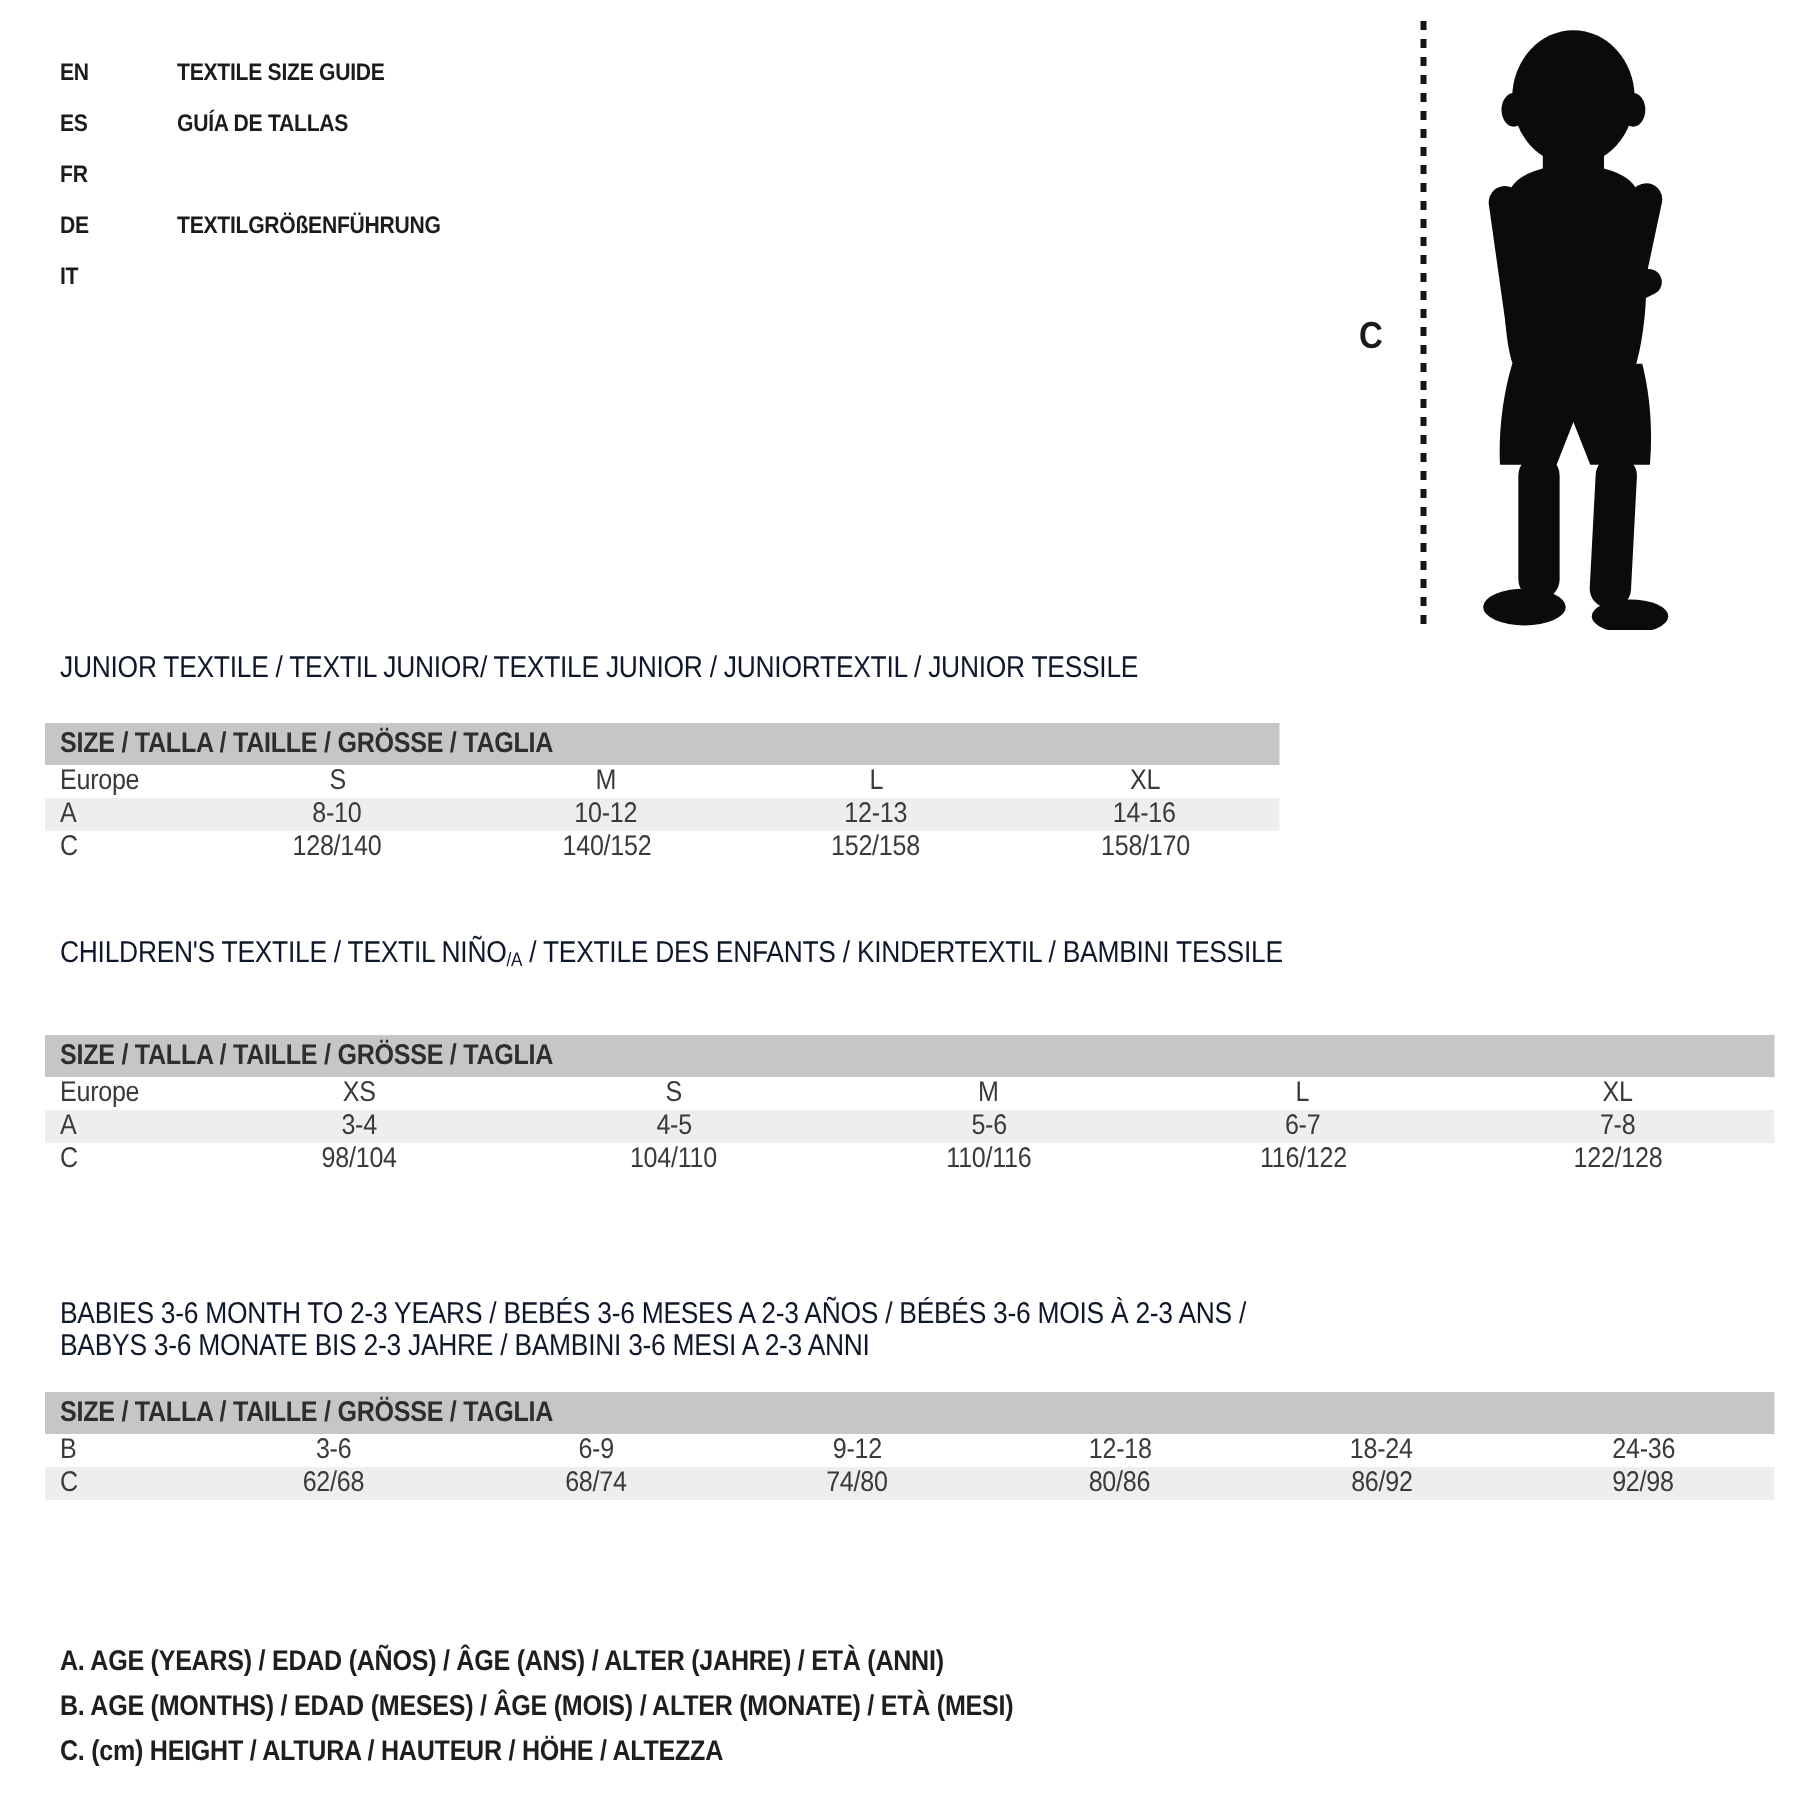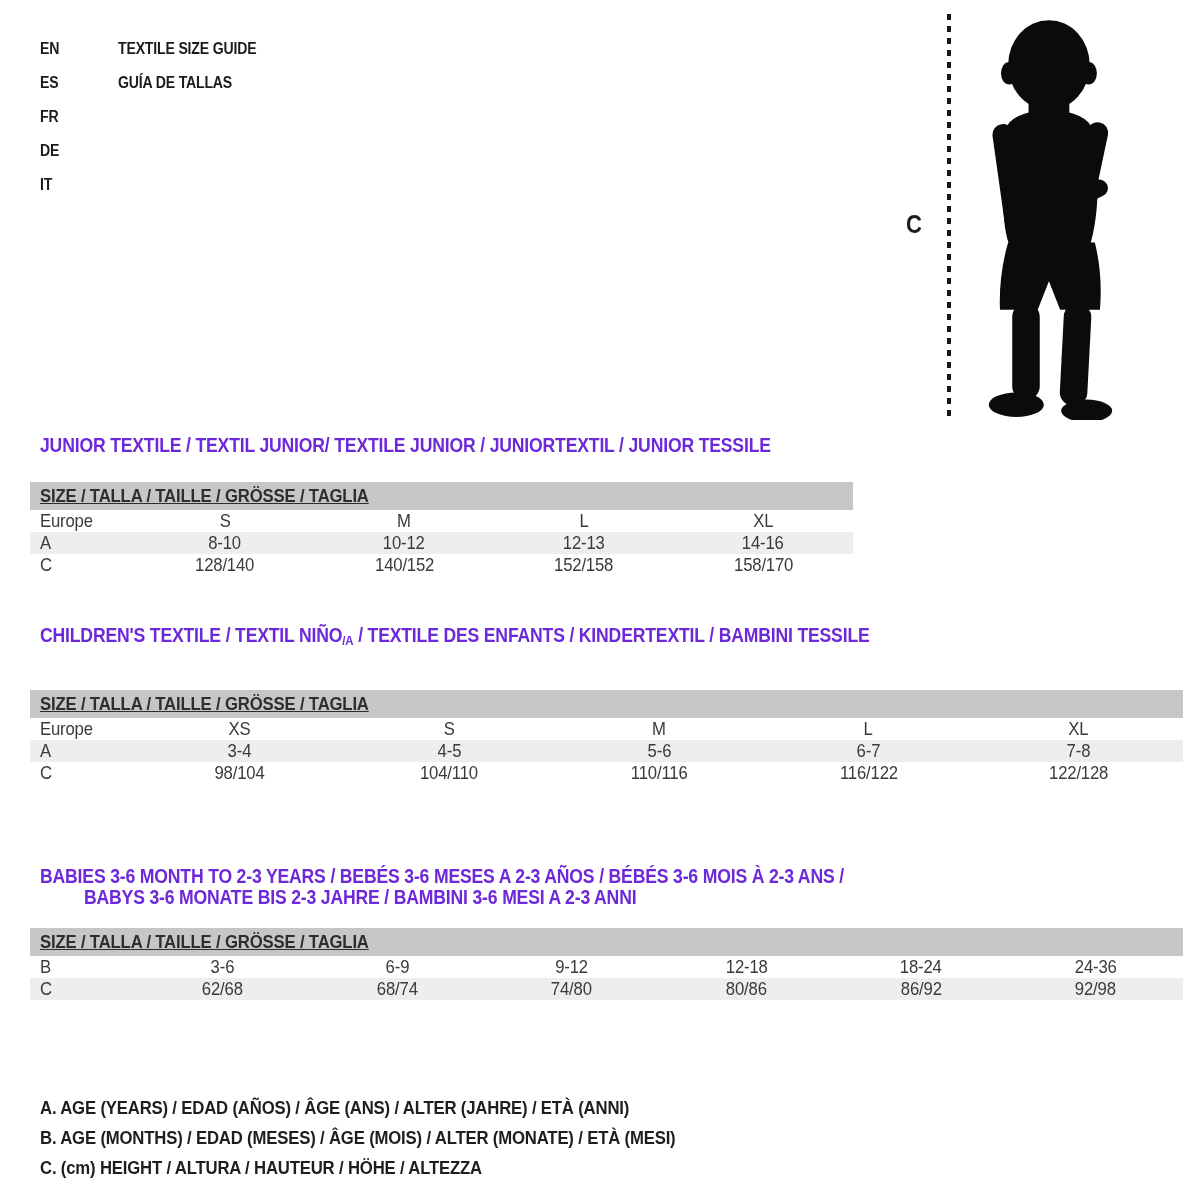--- a/index.html
+++ b/index.html
@@ -15,27 +15,27 @@
   .lang{position:absolute;left:40px;top:32px;}
   .lang-row{display:flex;height:34px;align-items:center;font-size:16px;font-weight:700;color:#1b1b1b;}
   .lang-code{width:78px;}
   
   .dash-line{position:absolute;left:947px;top:14px;width:4px;height:404px;
     background:repeating-linear-gradient(180deg,#151515 0 6px,transparent 6px 12px);}
   .c-label{position:absolute;left:906px;top:210px;font-size:25px;font-weight:700;color:#1b1b1b;}
   .baby{position:absolute;left:962px;top:12px;width:180px;height:408px;}
 
   
-  .section-title{position:absolute;left:40px;font-size:20px;font-weight:700;color:#6d28d9;}
+  .section-title{position:absolute;left:40px;font-size:20px;font-weight:400;color:#0f172a;}
   .sub-a{font-size:13px;vertical-align:-3px;}
 
   
   .sg-table{position:absolute;}
   .size-bar{height:28px;background:#c6c6c6;display:flex;align-items:center;padding-left:10px;box-sizing:border-box;
-    font-size:19px;font-weight:700;color:#2e2e2e;text-decoration:underline;}
+    font-size:19px;font-weight:700;color:#2e2e2e;}
   .trow{height:22px;display:flex;align-items:center;font-size:19px;color:#3a3a3a;}
   .trow.shade{background:#eeeeee;}
   .tcell-label{width:105px;padding-left:10px;box-sizing:border-box;text-align:left;flex:0 0 auto;}
   .tcell{flex:1 1 0;text-align:center;}
 
   
   .legend-line{position:absolute;left:40px;font-size:19px;font-weight:700;color:#1e1e1e;margin-top:25px;}
 </style>
 </head>
 <body>
@@ -47,20 +47,21 @@
   </div>
   <div class="lang-row">
     <span class="lang-code"><span class="cx cxl">ES</span></span>
     <span><span class="cx cxl">GUÍA DE TALLAS</span></span>
   </div>
   <div class="lang-row">
     <span class="lang-code"><span class="cx cxl">FR</span></span>
   </div>
   <div class="lang-row">
     <span class="lang-code"><span class="cx cxl">DE</span></span>
+    <span><span class="cx cxl">TEXTILGRÖßENFÜHRUNG</span></span>
   </div>
   <div class="lang-row">
     <span class="lang-code"><span class="cx cxl">IT</span></span>
   </div>
 </div>
 
 <div class="c-label"><span class="cx cxl">C</span></div>
 <div class="dash-line"></div>
 <svg class="baby" viewBox="0 0 170 400" aria-hidden="true">
   <g fill="#0b0b0b">
@@ -140,21 +141,21 @@
     <span class="tcell"><span class="cx">104/110</span></span>
     <span class="tcell"><span class="cx">110/116</span></span>
     <span class="tcell"><span class="cx">116/122</span></span>
     <span class="tcell"><span class="cx">122/128</span></span>
   </div>
 </div>
 
 <div class="section-title" style="top:853px;margin-top:12px;">
   <span class="cx cxl">BABIES 3-6 MONTH TO 2-3 YEARS / BEBÉS 3-6 MESES A 2-3 AÑOS / BÉBÉS 3-6 MOIS À 2-3 ANS /</span>
 </div>
-<div class="section-title" style="top:886px;margin-left:44px;">
+<div class="section-title" style="top:886px;">
   <span class="cx cxl">BABYS 3-6 MONATE BIS 2-3 JAHRE / BAMBINI 3-6 MESI A 2-3 ANNI</span>
 </div>
 <div class="sg-table" style="left:30px;top:928px;width:1153px;">
   <div class="size-bar">
     <span class="cx cxl">SIZE / TALLA / TAILLE / GRÖSSE / TAGLIA</span>
   </div>
   <div class="trow">
     <span class="tcell-label"><span class="cx cxl">B</span></span>
     <span class="tcell"><span class="cx">3-6</span></span>
     <span class="tcell"><span class="cx">6-9</span></span>

